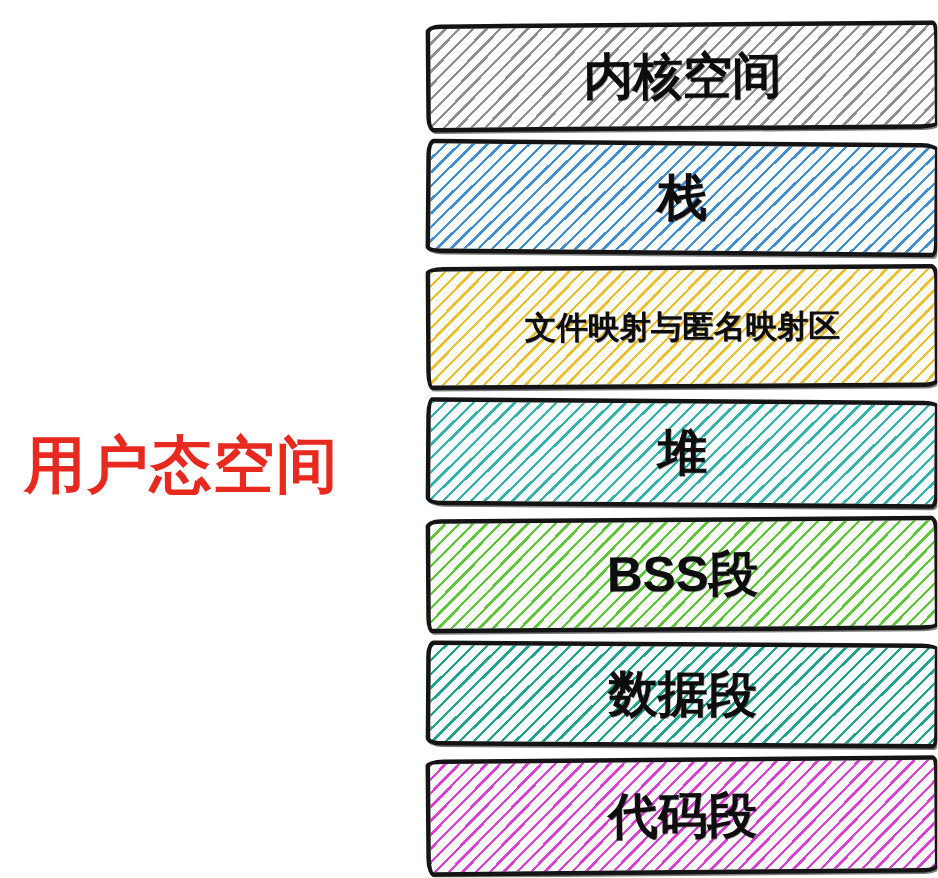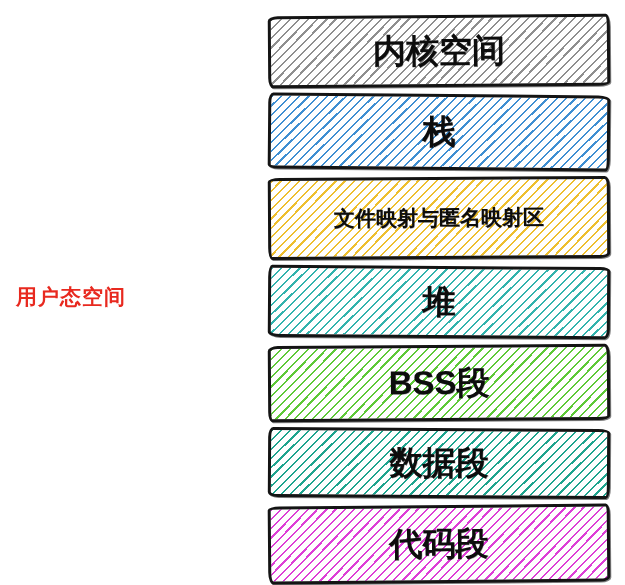--- a/index.html
+++ b/index.html
@@ -12,28 +12,28 @@
     width: 625px;
     height: 585px;
     background: #ffffff;
     overflow: hidden;
     font-family: "Liberation Sans", "DejaVu Sans", sans-serif;
   }
   .side-label {
     position: absolute;
     left: 16px;
     top: 283px;
-    font-size: 21px;
+    font-size: 41px;
     font-weight: bold;
     letter-spacing: 1px;
     white-space: nowrap;
   }
   .stack {
     position: absolute;
-    left: 268px;
+    left: 284px;
     top: 15px;
     width: 342px;
     display: flex;
     flex-direction: column;
     gap: 7px;
   }
   .segment {
     position: relative;
     box-sizing: border-box;
     border: 3px solid #141414;

